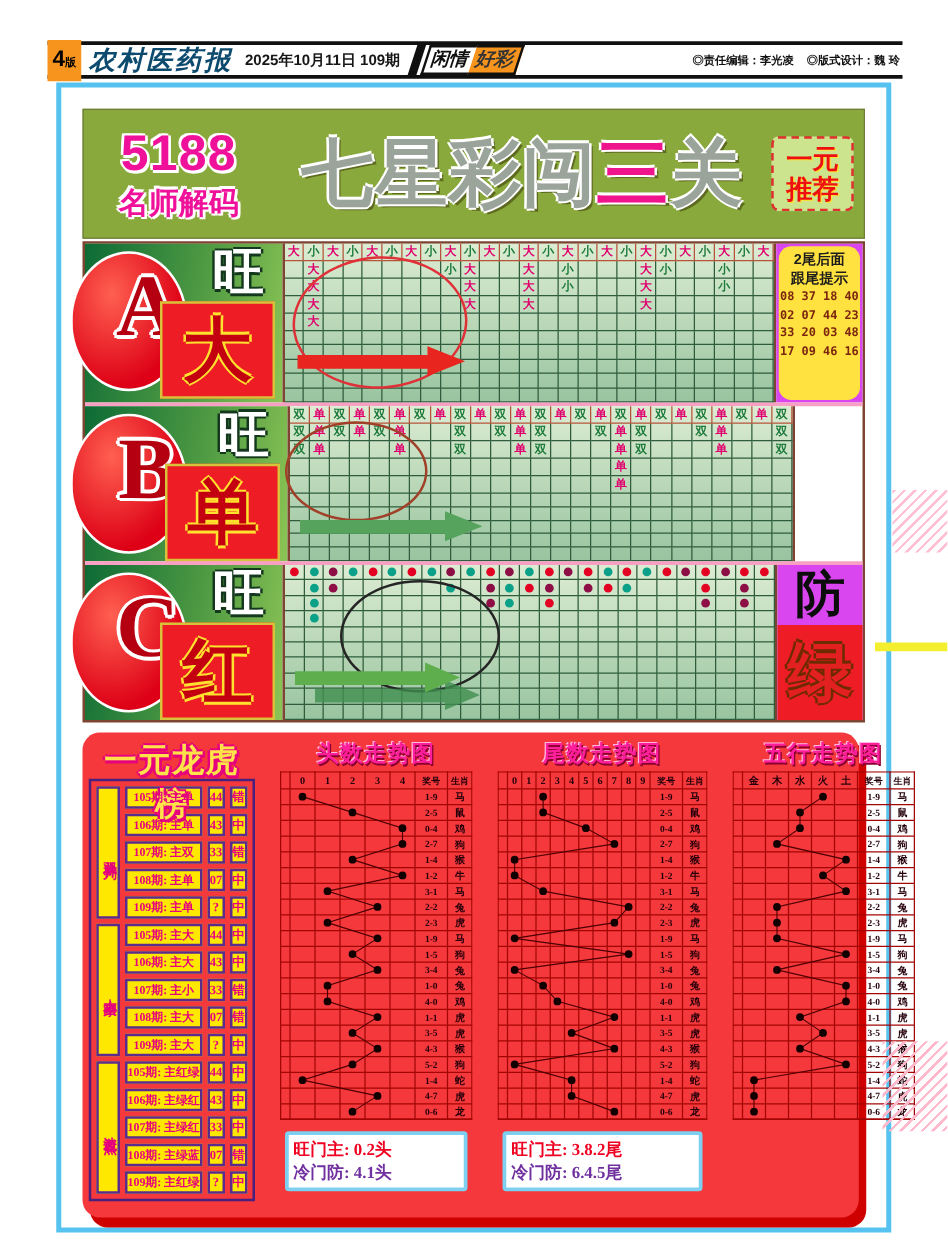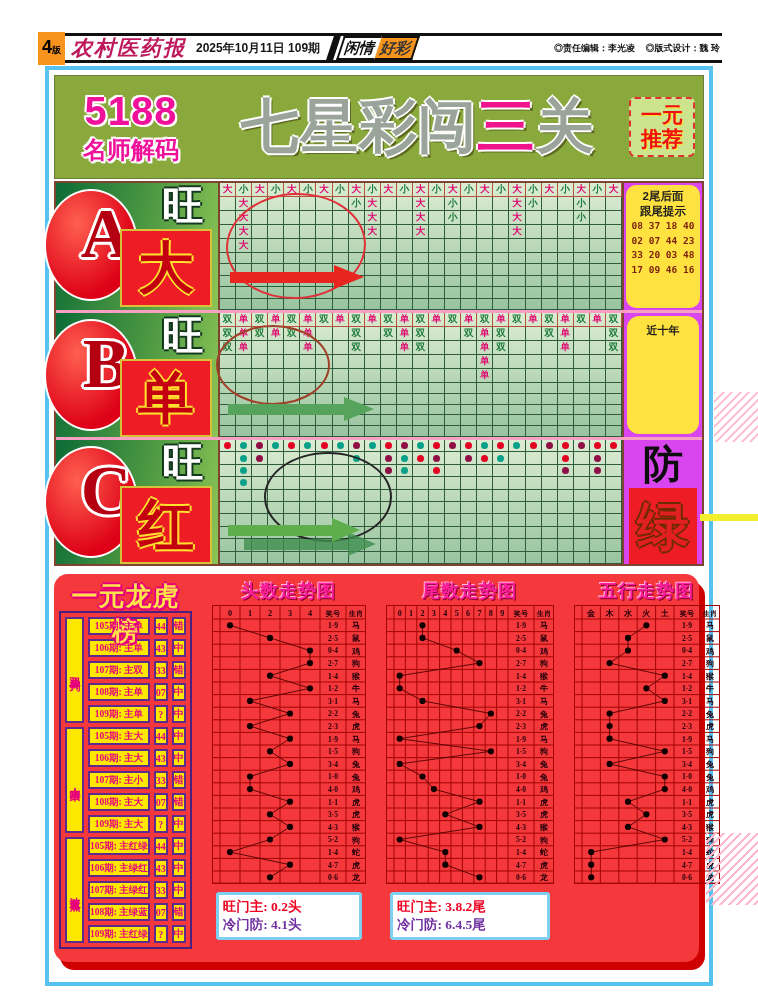--- a/index.html
+++ b/index.html
@@ -5,33 +5,33 @@
   * { margin:0; padding:0; box-sizing:border-box; }
   html,body { width:758px; height:1008px; background:#fff; font-family:"Liberation Sans",sans-serif; position:relative; overflow:hidden; }
 
   
   .topbar { position:absolute; left:38px; top:33px; width:684px; height:30px;
     border-top:3px solid #101010; border-bottom:3px solid #101010;
     display:flex; align-items:center; background:#fff; }
   .page-badge { background:#f7941d; color:#000; font-weight:bold; padding:0 4px; margin-right:6px;
     font-size:18px; line-height:30px; }
   .page-badge .small { font-size:9px; font-weight:bold; }
-  .paper-name { color:#be185d; font-family:"Liberation Serif",serif; font-style:italic; font-weight:bold;
+  .paper-name { color:#0c4a6e; font-family:"Liberation Serif",serif; font-style:italic; font-weight:bold;
     font-size:21px; letter-spacing:2px; margin-right:10px; white-space:nowrap; }
   .date-issue { font-size:12px; font-weight:bold; color:#161616; white-space:nowrap; }
   .banner { display:flex; align-items:stretch; margin-left:10px; transform:skewX(-18deg); height:24px; }
   .b-slash { width:7px; background:#101010; margin-right:3px; }
   .b-white { background:#fff; border:2px solid #101010; border-right:none; padding:0 3px; font-size:15px; font-weight:bold; color:#101010; line-height:20px; font-family:"Liberation Serif",serif;}
   .b-orange { background:#f7941d; border:2px solid #101010; border-left:none; padding:0 3px; font-size:15px; font-weight:bold; color:#333; line-height:20px; font-family:"Liberation Serif",serif;}
   .credits { margin-left:auto; font-size:9px; color:#101010; font-weight:bold; white-space:nowrap; padding-right:2px;}
   .credits span { margin-left:8px; }
 
   
   .frame { position:absolute; left:45px; top:66px; width:668px; height:920px;
-    border:4px solid #56c2ef; background:#fff; padding:5px; }
+    border:4px solid #56c2ef; background:#fff; padding:17px; }
 
   
   .masthead { height:104px; background:#8aa93c; border:1px solid #6f7d3a; display:flex; align-items:center; }
   .mh-left { width:152px; text-align:center; }
   .mh-code { font-size:40px; font-weight:bold; color:#f0119b; letter-spacing:1px;
     text-shadow:-2px 0 #fff,2px 0 #fff,0 -2px #fff,0 2px #fff,2px 2px #fff,-2px -2px #fff; }
   .mh-tagline { font-size:24px; font-weight:bold; color:#f0119b;
     text-shadow:-2px 0 #fff,2px 0 #fff,0 -2px #fff,0 2px #fff,2px 2px #fff,-2px -2px #fff; }
   .mh-title { flex:1; text-align:center; font-size:58px; font-weight:bold; letter-spacing:1px; white-space:nowrap; }
   .mh-title .g { color:#9aa49b;
@@ -907,23 +907,20 @@
             <div class="cell"></div>
             <div class="cell"></div>
             <div class="cell"></div>
             <div class="cell"></div>
           </div>
         <div class="ellipse b1"></div>
         <div class="arrow bg1">
             <div class="shaft"></div>
             <div class="head"></div>
           </div>
-      </div>
-      <div class="right-area">
-        <div class="decade-box"><span>近十年</span></div>
       </div>
     </div>
 
     <div class="section-row">
       <div class="label-area">
         <div class="oval"></div>
         <div class="letter">C</div>
         <div class="wang">旺</div>
         <div class="main-box">
             <span>红</span>

